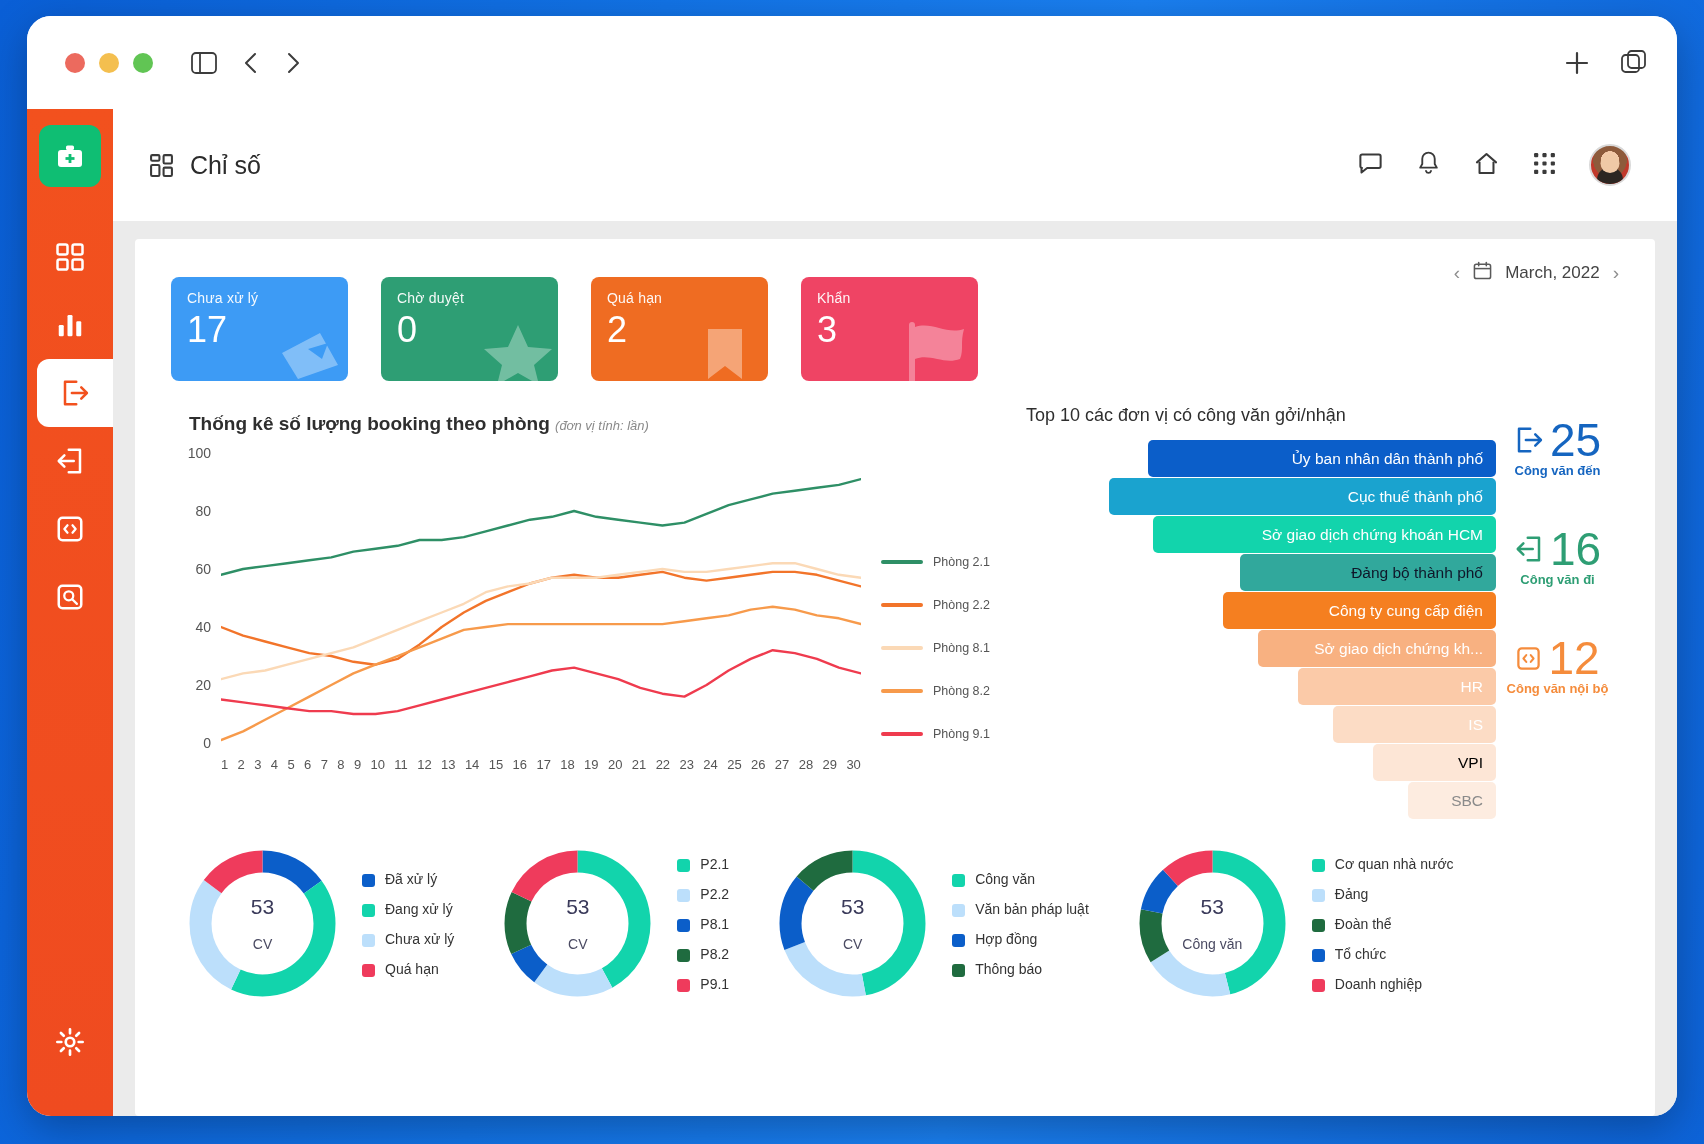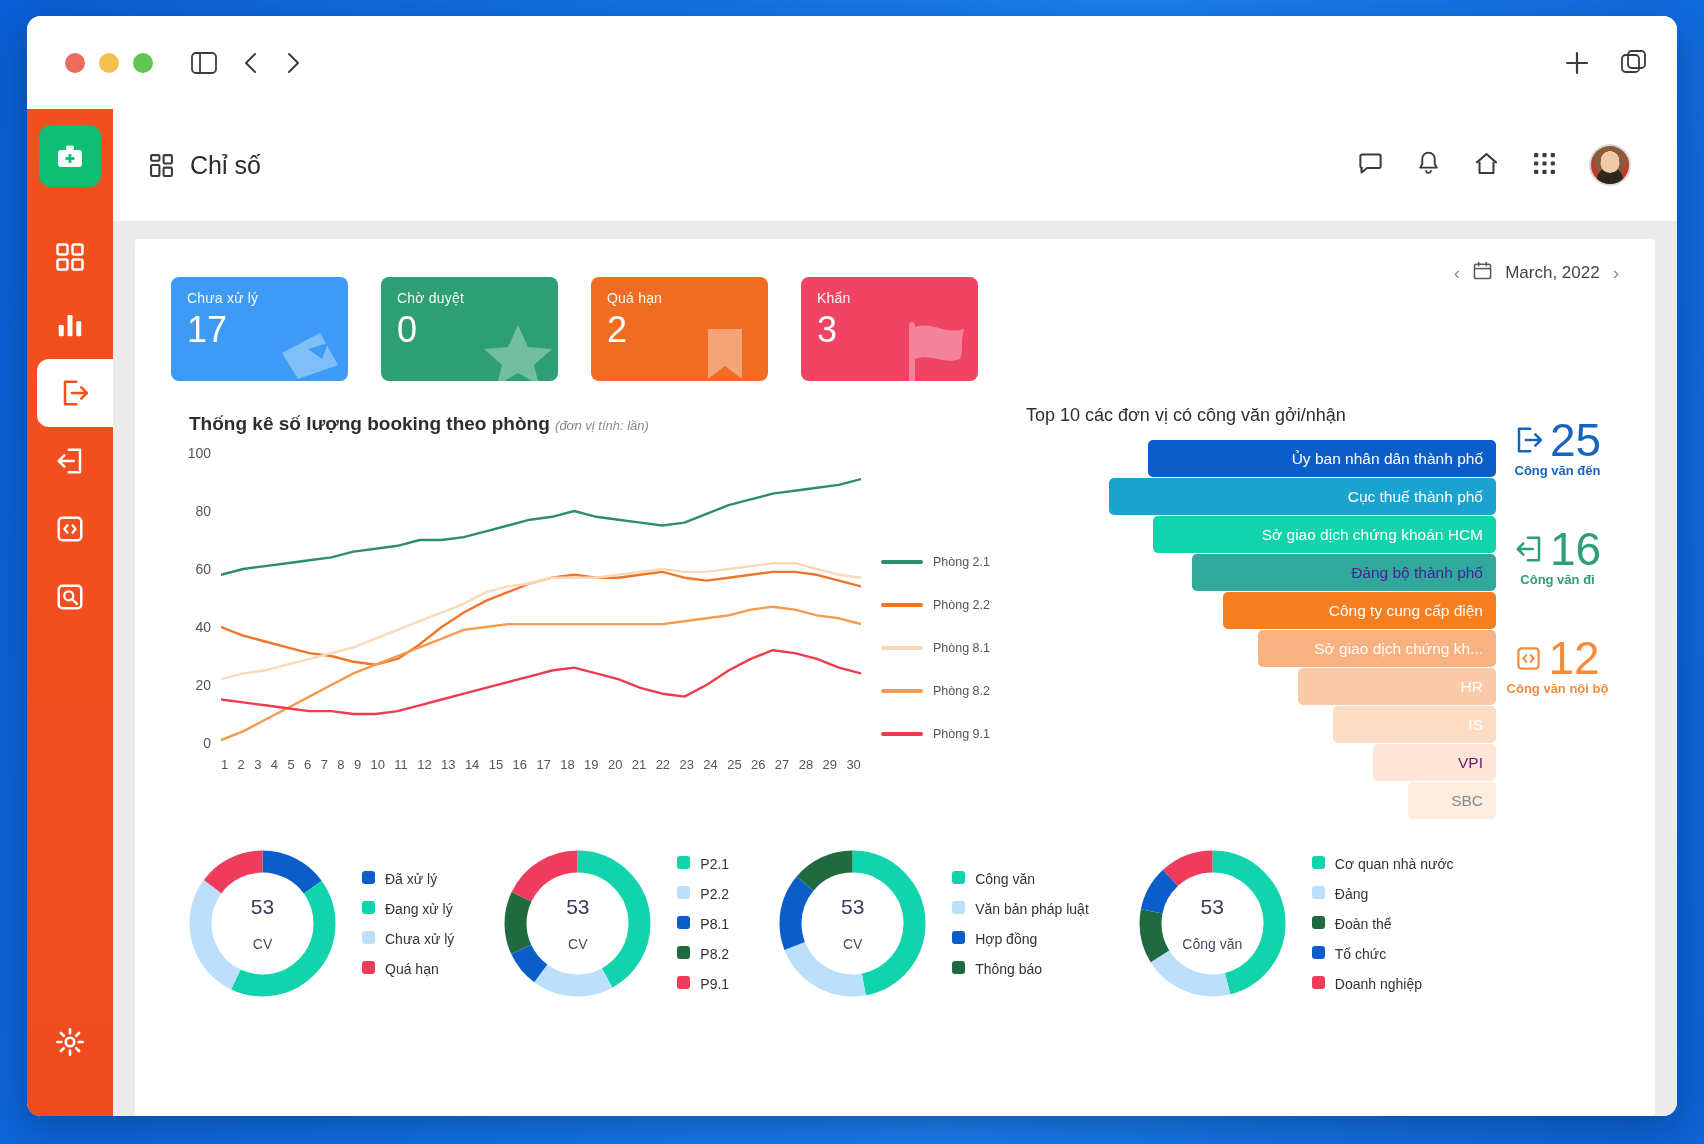--- a/index.html
+++ b/index.html
@@ -12,21 +12,21 @@
     background: linear-gradient(100deg, #0a5fd6 0%, #1273e6 35%, #1a7ff0 60%, #0d63d8 100%);
     position: relative;
   }
 
   
   .window {
     position: absolute;
     left: 27px; top: 16px;
     width: 1650px; height: 1100px;
     background: #ffffff;
-    border-radius: 14px;
+    border-radius: 24px;
     box-shadow: 0 12px 42px rgba(0,0,0,.28);
     overflow: hidden;
   }
   .titlebar {
     height: 93px;
     background: #ffffff;
     display: flex;
     align-items: center;
     padding: 0 30px 0 38px;
     position: relative;
@@ -218,21 +218,21 @@
   .donut-block { display: flex; align-items: center; }
   .donut-wrap { position: relative; width: 155px; height: 155px; flex: none; }
   .donut-center {
     position: absolute; inset: 0;
     display: flex; flex-direction: column;
     align-items: center; justify-content: center;
     font-size: 21px; color: #3a3a5a;
   }
   .donut-center .sub { font-size: 14px; color: #4a4a62; margin-top: 17px; }
   .dlegend { margin-left: 22px; display: flex; flex-direction: column; gap: 14px; }
-  .dleg-row { display: flex; align-items: flex-start; gap: 10px; font-size: 14px; color: #333; white-space: nowrap; }
+  .dleg-row { display: flex; align-items: flex-end; gap: 10px; font-size: 14px; color: #333; white-space: nowrap; }
   .swatch { width: 13px; height: 13px; border-radius: 3px; flex: none; }
 </style>
 </head>
 <body>
 
 <div class="window">
 
   <div class="titlebar">
     <div class="traffic">
       <span class="dot red"></span>
@@ -535,36 +535,36 @@
               <div class="funnel" id="funnel">
                   <div class="funnel-row" style="width:348px;background:#0b5ec9;color:#ffffff">
                     <span>Ủy ban nhân dân thành phố</span>
                   </div>
                   <div class="funnel-row" style="width:387px;background:#1aa3cf;color:#ffffff">
                     <span>Cục thuế thành phố</span>
                   </div>
                   <div class="funnel-row" style="width:343px;background:#12d4ac;color:#ffffff">
                     <span>Sở giao dịch chứng khoán HCM</span>
                   </div>
-                  <div class="funnel-row" style="width:304px;background:#31a89c;color:#4c1d95">
+                  <div class="funnel-row" style="width:256px;background:#31a89c;color:#0f172a">
                     <span>Đảng bộ thành phố</span>
                   </div>
                   <div class="funnel-row" style="width:273px;background:#f57f20;color:#ffffff">
                     <span>Công ty cung cấp điện</span>
                   </div>
                   <div class="funnel-row" style="width:238px;background:#f8b181;color:#ffffff">
                     <span>Sở giao dịch chứng  kh...</span>
                   </div>
                   <div class="funnel-row" style="width:198px;background:#fbcaa8;color:#ffffff">
                     <span>HR</span>
                   </div>
                   <div class="funnel-row" style="width:163px;background:#fcdcc5;color:#ffffff">
                     <span>IS</span>
                   </div>
-                  <div class="funnel-row" style="width:123px;background:#fde6d6;color:#701a75">
+                  <div class="funnel-row" style="width:123px;background:#fde6d6;color:#000000">
                     <span>VPI</span>
                   </div>
                   <div class="funnel-row" style="width:88px;background:#fdece0;color:#8a8a8a">
                     <span>SBC</span>
                   </div>
                 </div>
             </div>
 
             <div class="right-panel">
 

